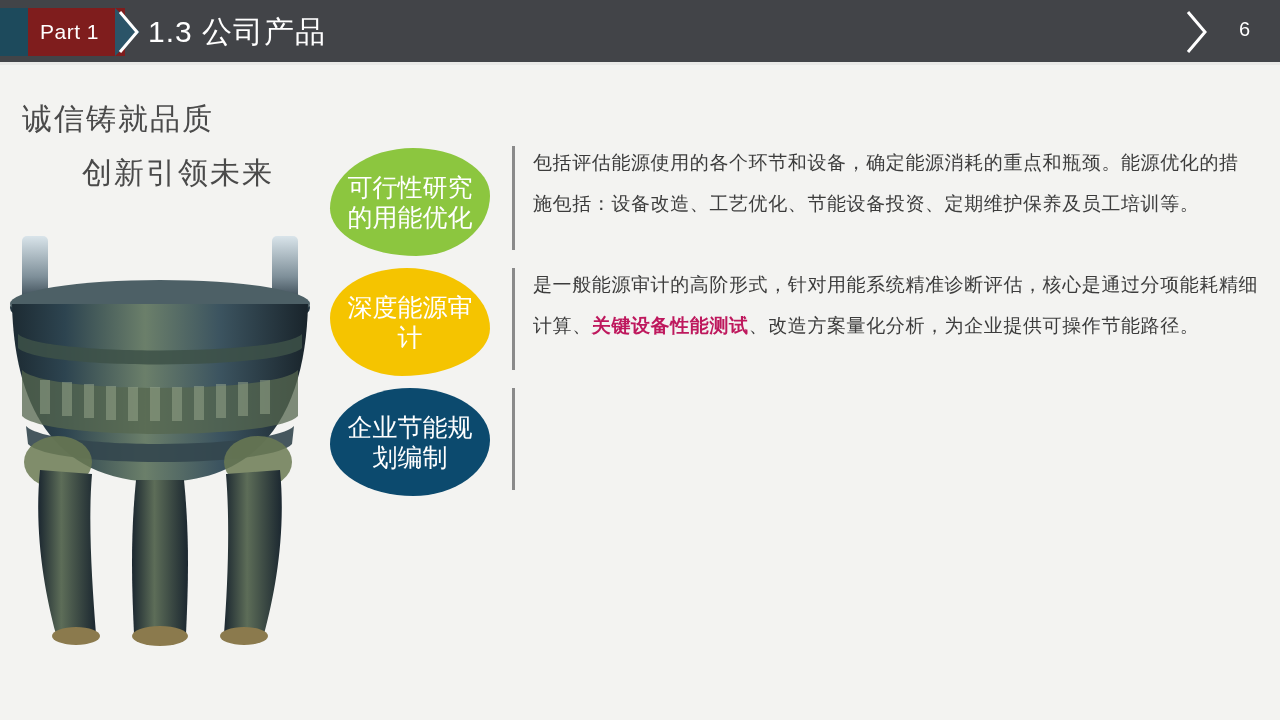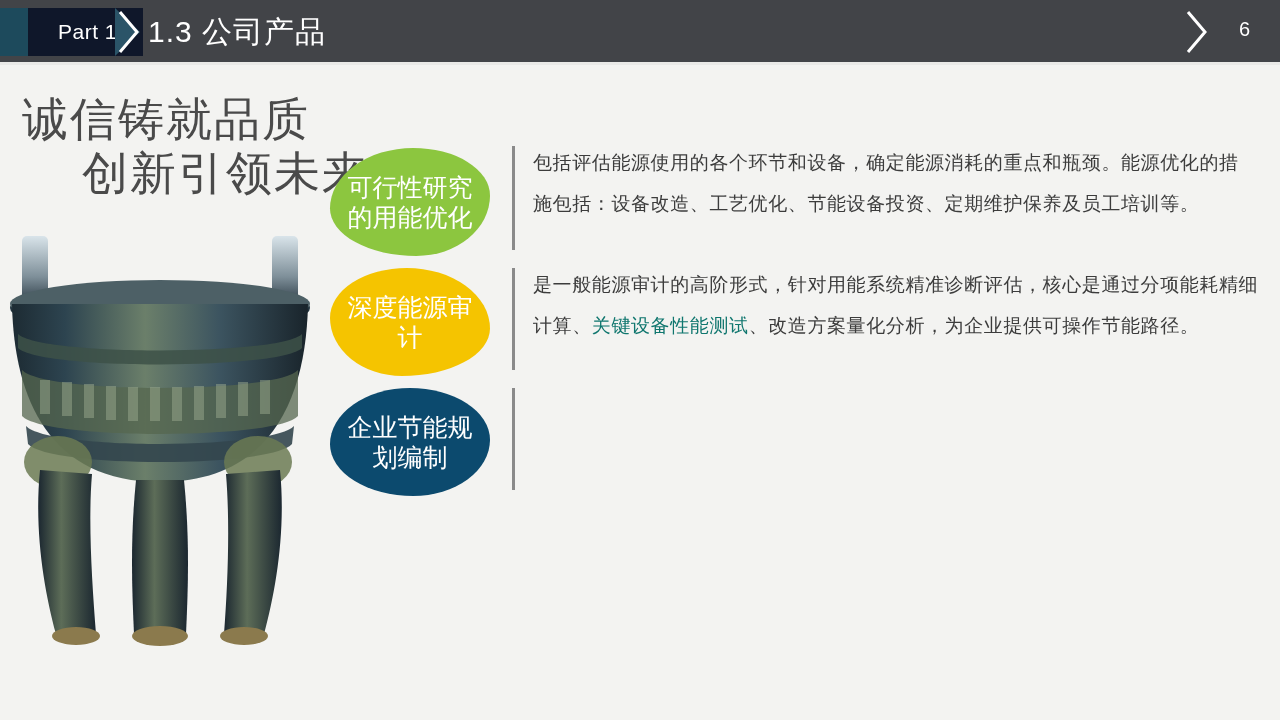--- a/index.html
+++ b/index.html
@@ -34,24 +34,24 @@
     left: 0; top: 8px;
     width: 28px;
     height: 48px;
     background: #1d4a5c;
   }
   .part-tab {
     position: absolute;
     left: 28px;
     top: 8px;
     height: 48px;
-    background: #0f172a;
+    background: #7f1d1d;
     display: flex;
     align-items: center;
-    padding-left: 30px;
+    padding-left: 12px;
     padding-right: 26px;
     box-sizing: border-box;
   }
   .part-tab-label {
     color: #ffffff;
     font-size: 21px;
     letter-spacing: 0.5px;
     white-space: nowrap;
   }
   .tab-arrow {
@@ -98,21 +98,21 @@
     height: 3px;
     background: #e9e9e7;
   }
 
   
   .headline {
     position: absolute;
     left: 22px;
     top: 92px;
     color: #4a4a4a;
-    font-size: 46px;
+    font-size: 30px;
     line-height: 54px;
     letter-spacing: 2px;
   }
   .headline-line2 {
     margin-left: 60px;
   }
 
   
   .ding-wrap {
     position: absolute;
@@ -175,22 +175,22 @@
   }
   .para {
     flex: 1 1 auto;
     color: #3c3c3c;
     font-size: 19px;
     line-height: 41px;
     letter-spacing: 0.6px;
     padding-top: 2px;
   }
   .para b {
-    font-weight: normal;
-    color: #0f766e;
+    font-weight: bold;
+    color: #be185d;
   }
   .row-1 .para { padding-right: 10px; }
 </style>
 </head>
 <body>
 
 <div class="slide">
 
   <div class="header">
     <div class="header-left-block"></div>

